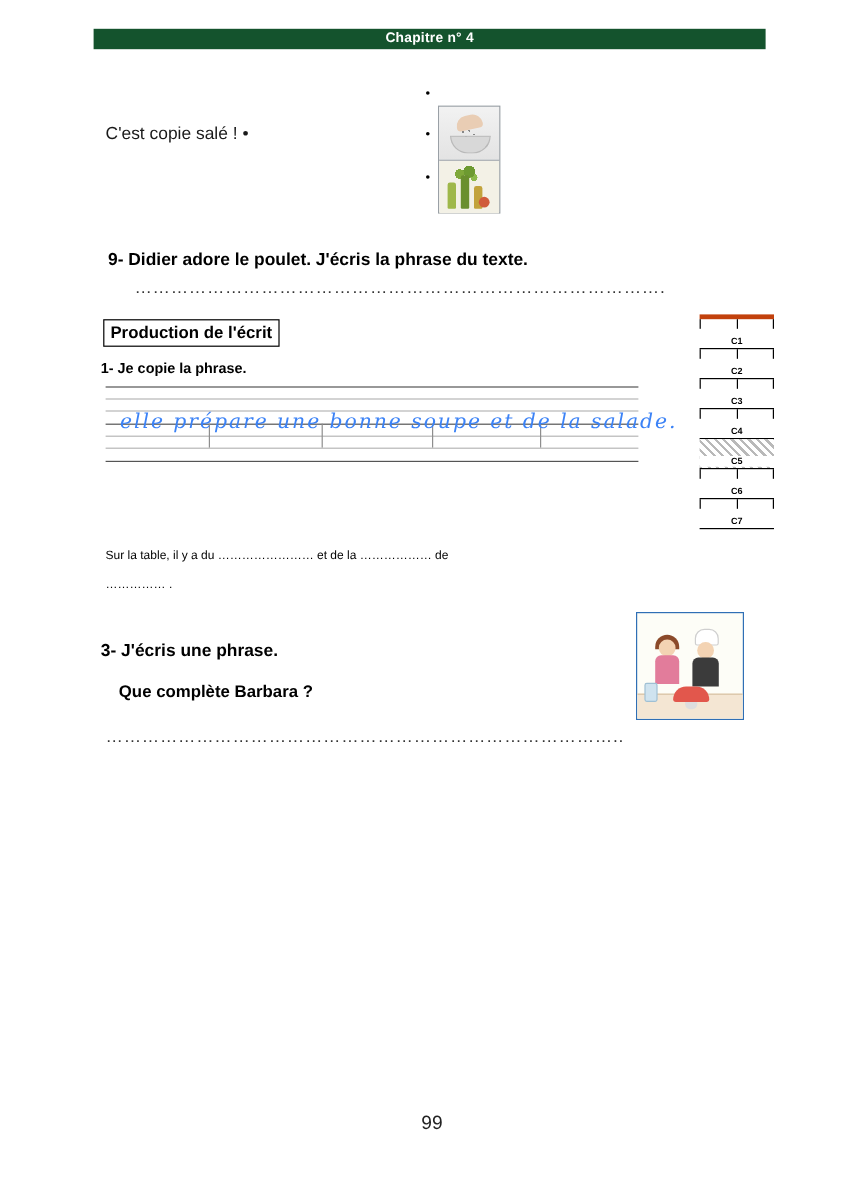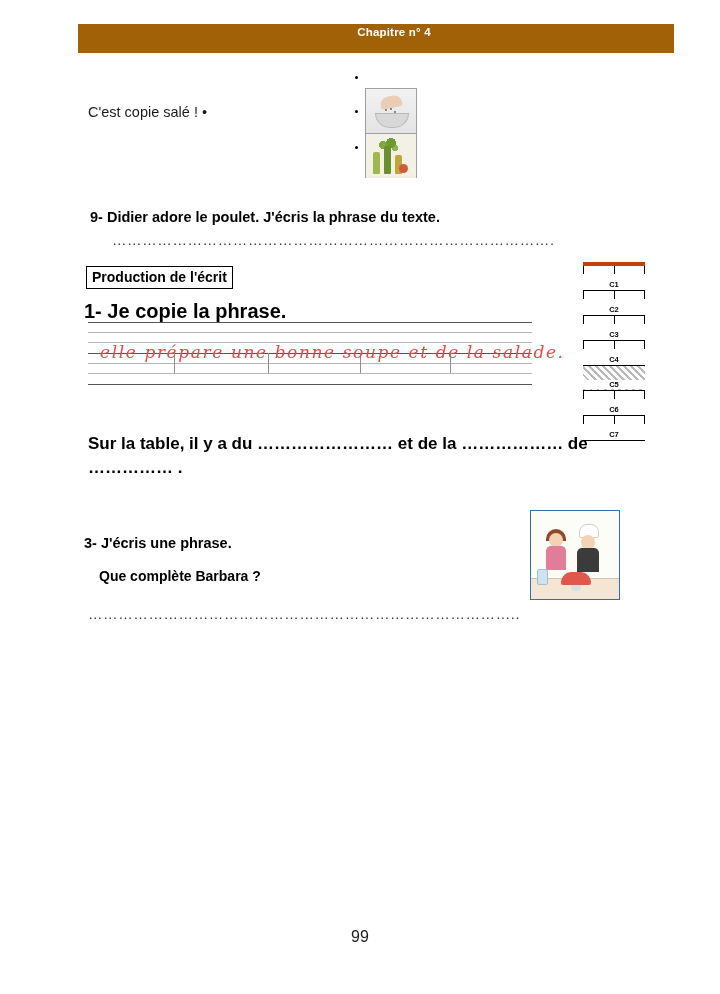--- a/index.html
+++ b/index.html
@@ -23,29 +23,28 @@
     height: 994px;
     background: #fff;
   }
 
   
   .chapter-bar {
     position: absolute;
     left: 78px;
     top: 24px;
     width: 560px;
-    height: 29px;
-    background: #a16207;
+    height: 17px;
+    background: #14532d;
     color: #ffffff;
     font-size: 11.5px;
     font-weight: bold;
     text-align: center;
     line-height: 17px;
     letter-spacing: 0.2px;
-    padding-left: 36px;
   }
 
   
   .sale-line {
     position: absolute;
     left: 88px;
     top: 104px;
     font-size: 14.5px;
     color: #1a1a1a;
   }
@@ -174,21 +173,21 @@
     padding: 2px 5px 3px 5px;
     border: 1px solid #000;
     font-size: 14px;
     font-weight: bold;
   }
 
   .q1 {
     position: absolute;
     left: 84px;
     top: 300px;
-    font-size: 20px;
+    font-size: 12px;
     font-weight: bold;
   }
 
   
   .ruled {
     position: absolute;
     left: 88px;
     top: 322px;
     width: 444px;
     height: 68px;
@@ -218,21 +217,21 @@
   .ruled .vtick.v2 { left: 180px; }
   .ruled .vtick.v3 { left: 272px; }
   .ruled .vtick.v4 { left: 362px; }
   .handwriting {
     position: absolute;
     left: 12px;
     top: 20px;
     font-family: "DejaVu Serif", serif;
     font-style: italic;
     font-size: 17px;
-    color: #ef4444;
+    color: #3b82f6;
     letter-spacing: 1.6px;
     white-space: nowrap;
   }
 
   
   .cgrid {
     position: absolute;
     left: 583px;
     top: 262px;
     width: 62px;
@@ -275,24 +274,24 @@
   .q2 {
     position: absolute;
     left: 84px;
     top: 419px;
     font-size: 14.5px;
     font-weight: bold;
   }
   .q2-body {
     position: absolute;
     left: 88px;
-    top: 432px;
+    top: 452px;
     width: 520px;
-    font-size: 17px;
-    font-weight: bold;
+    font-size: 10px;
+    font-weight: normal;
     line-height: 24px;
   }
 
   
   .q3 {
     position: absolute;
     left: 84px;
     top: 535px;
     font-size: 14.5px;
     font-weight: bold;

